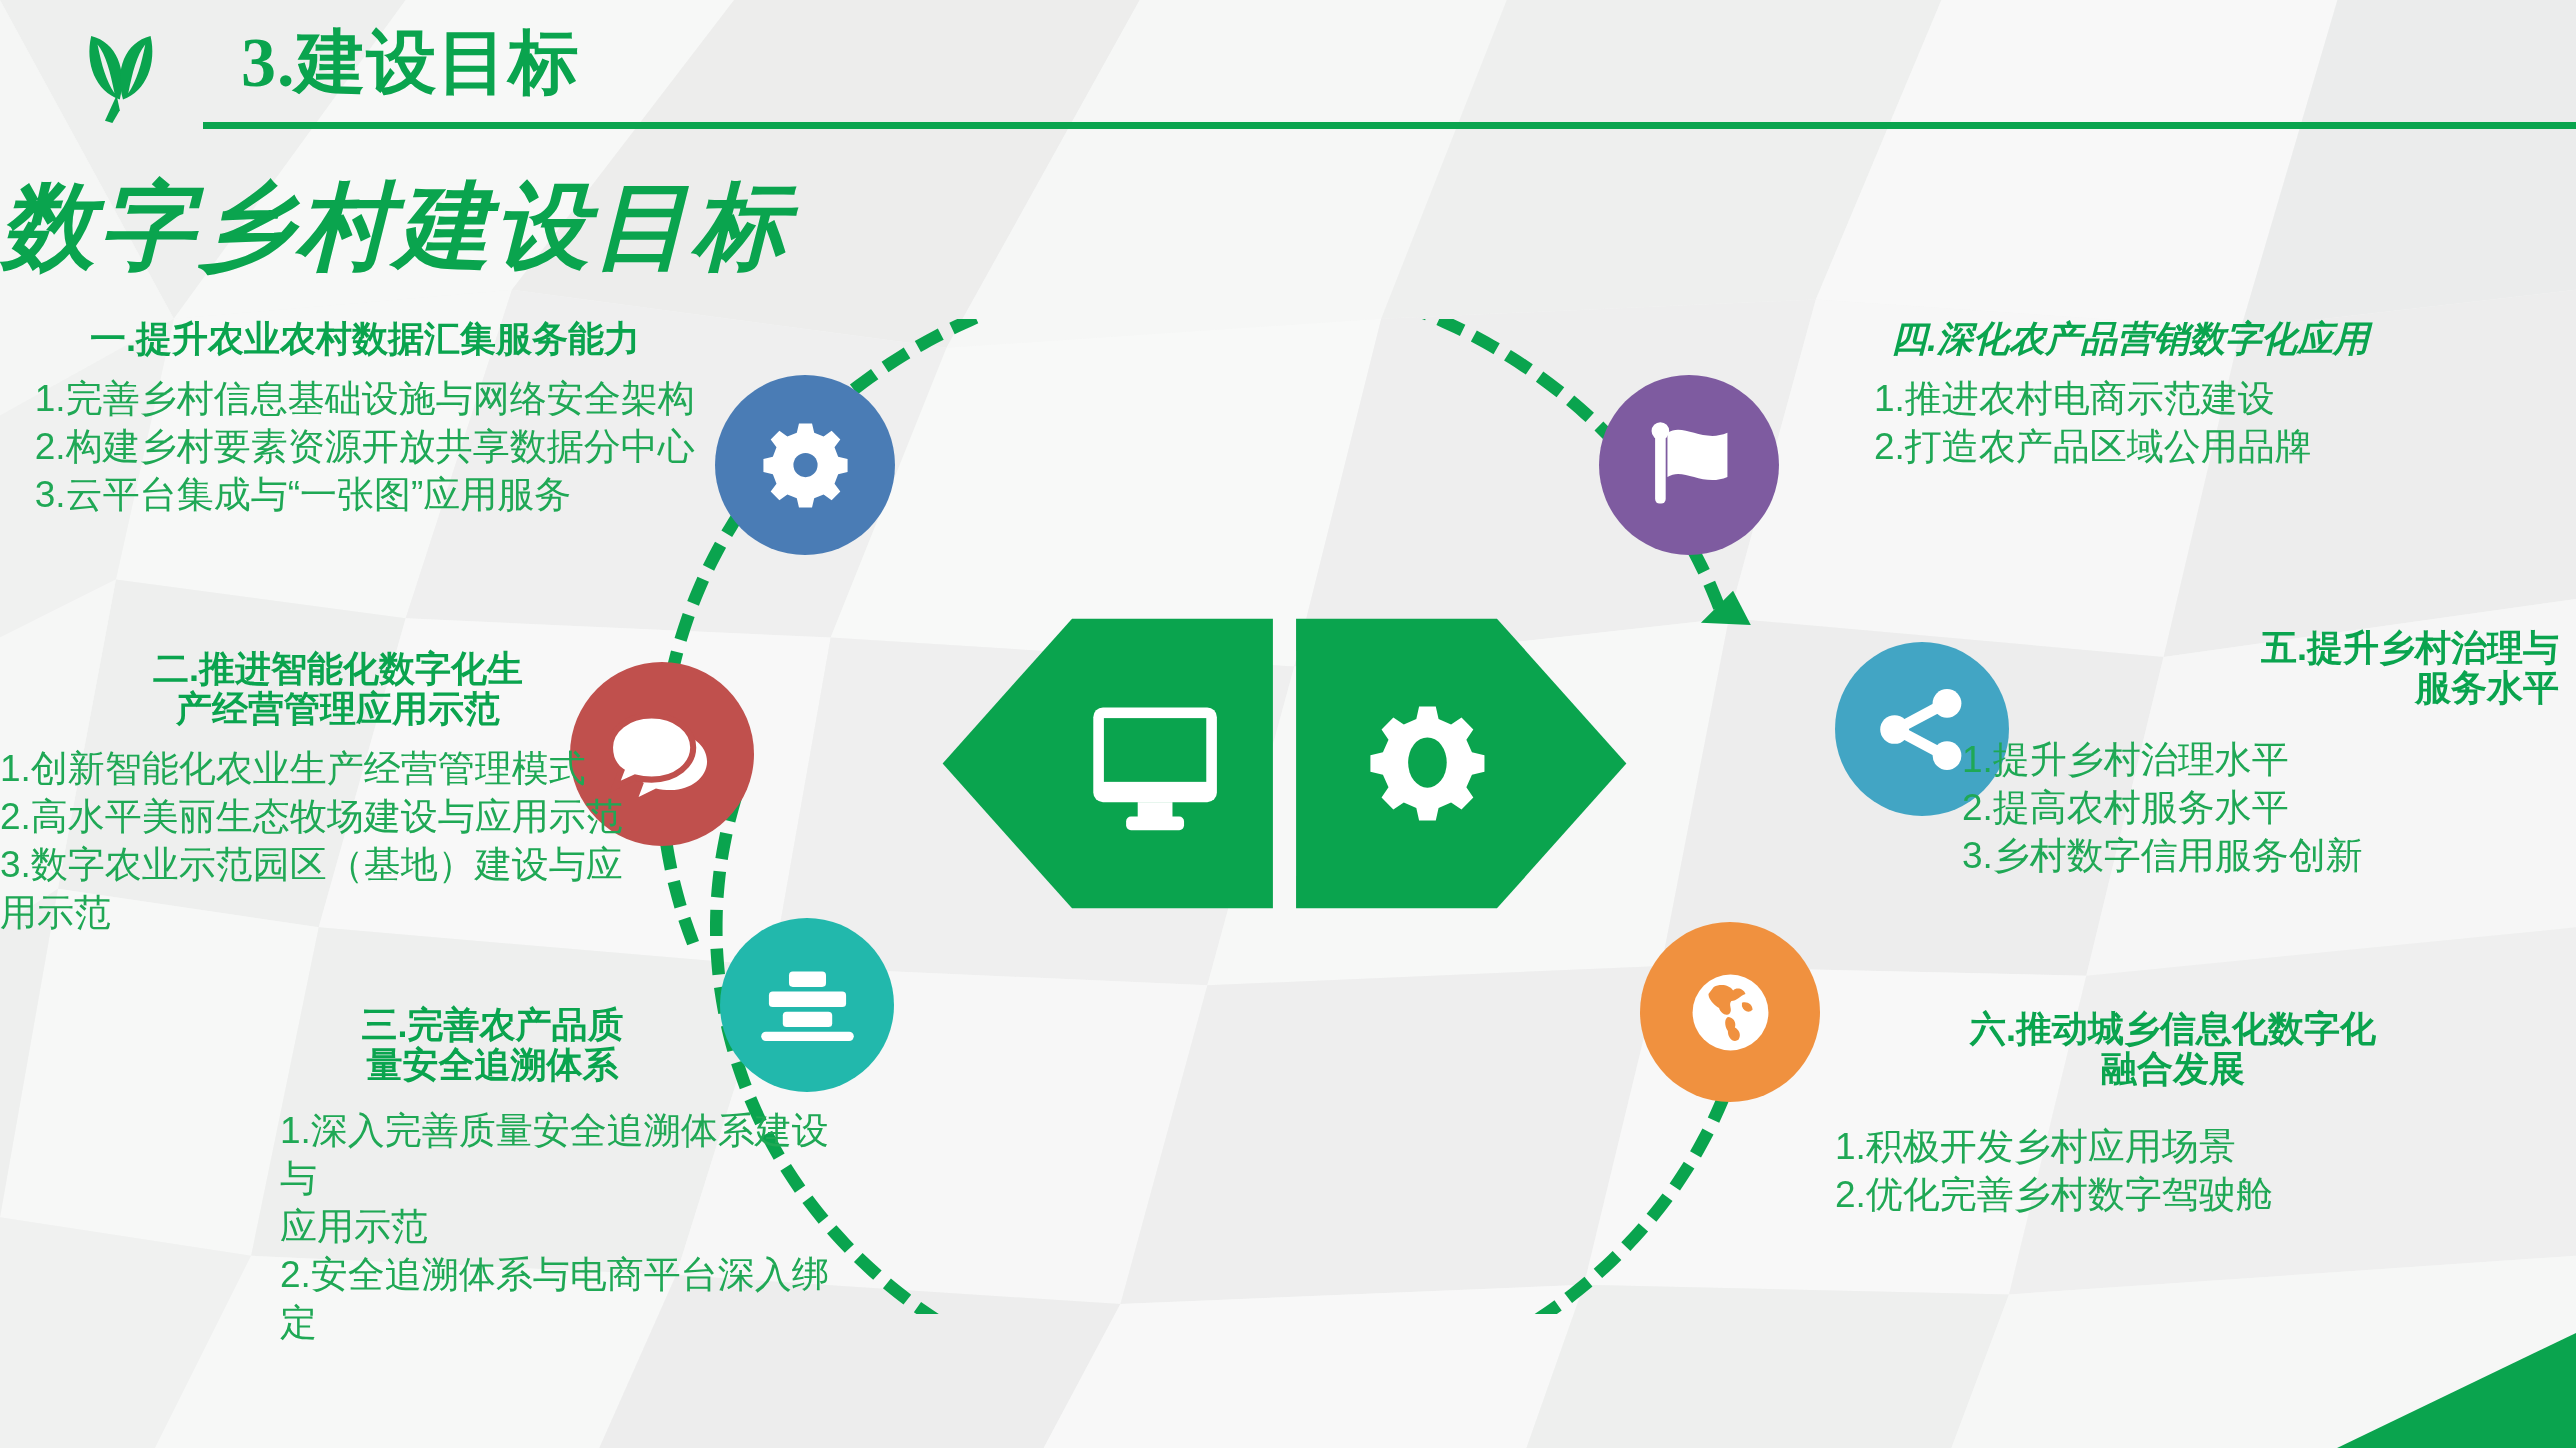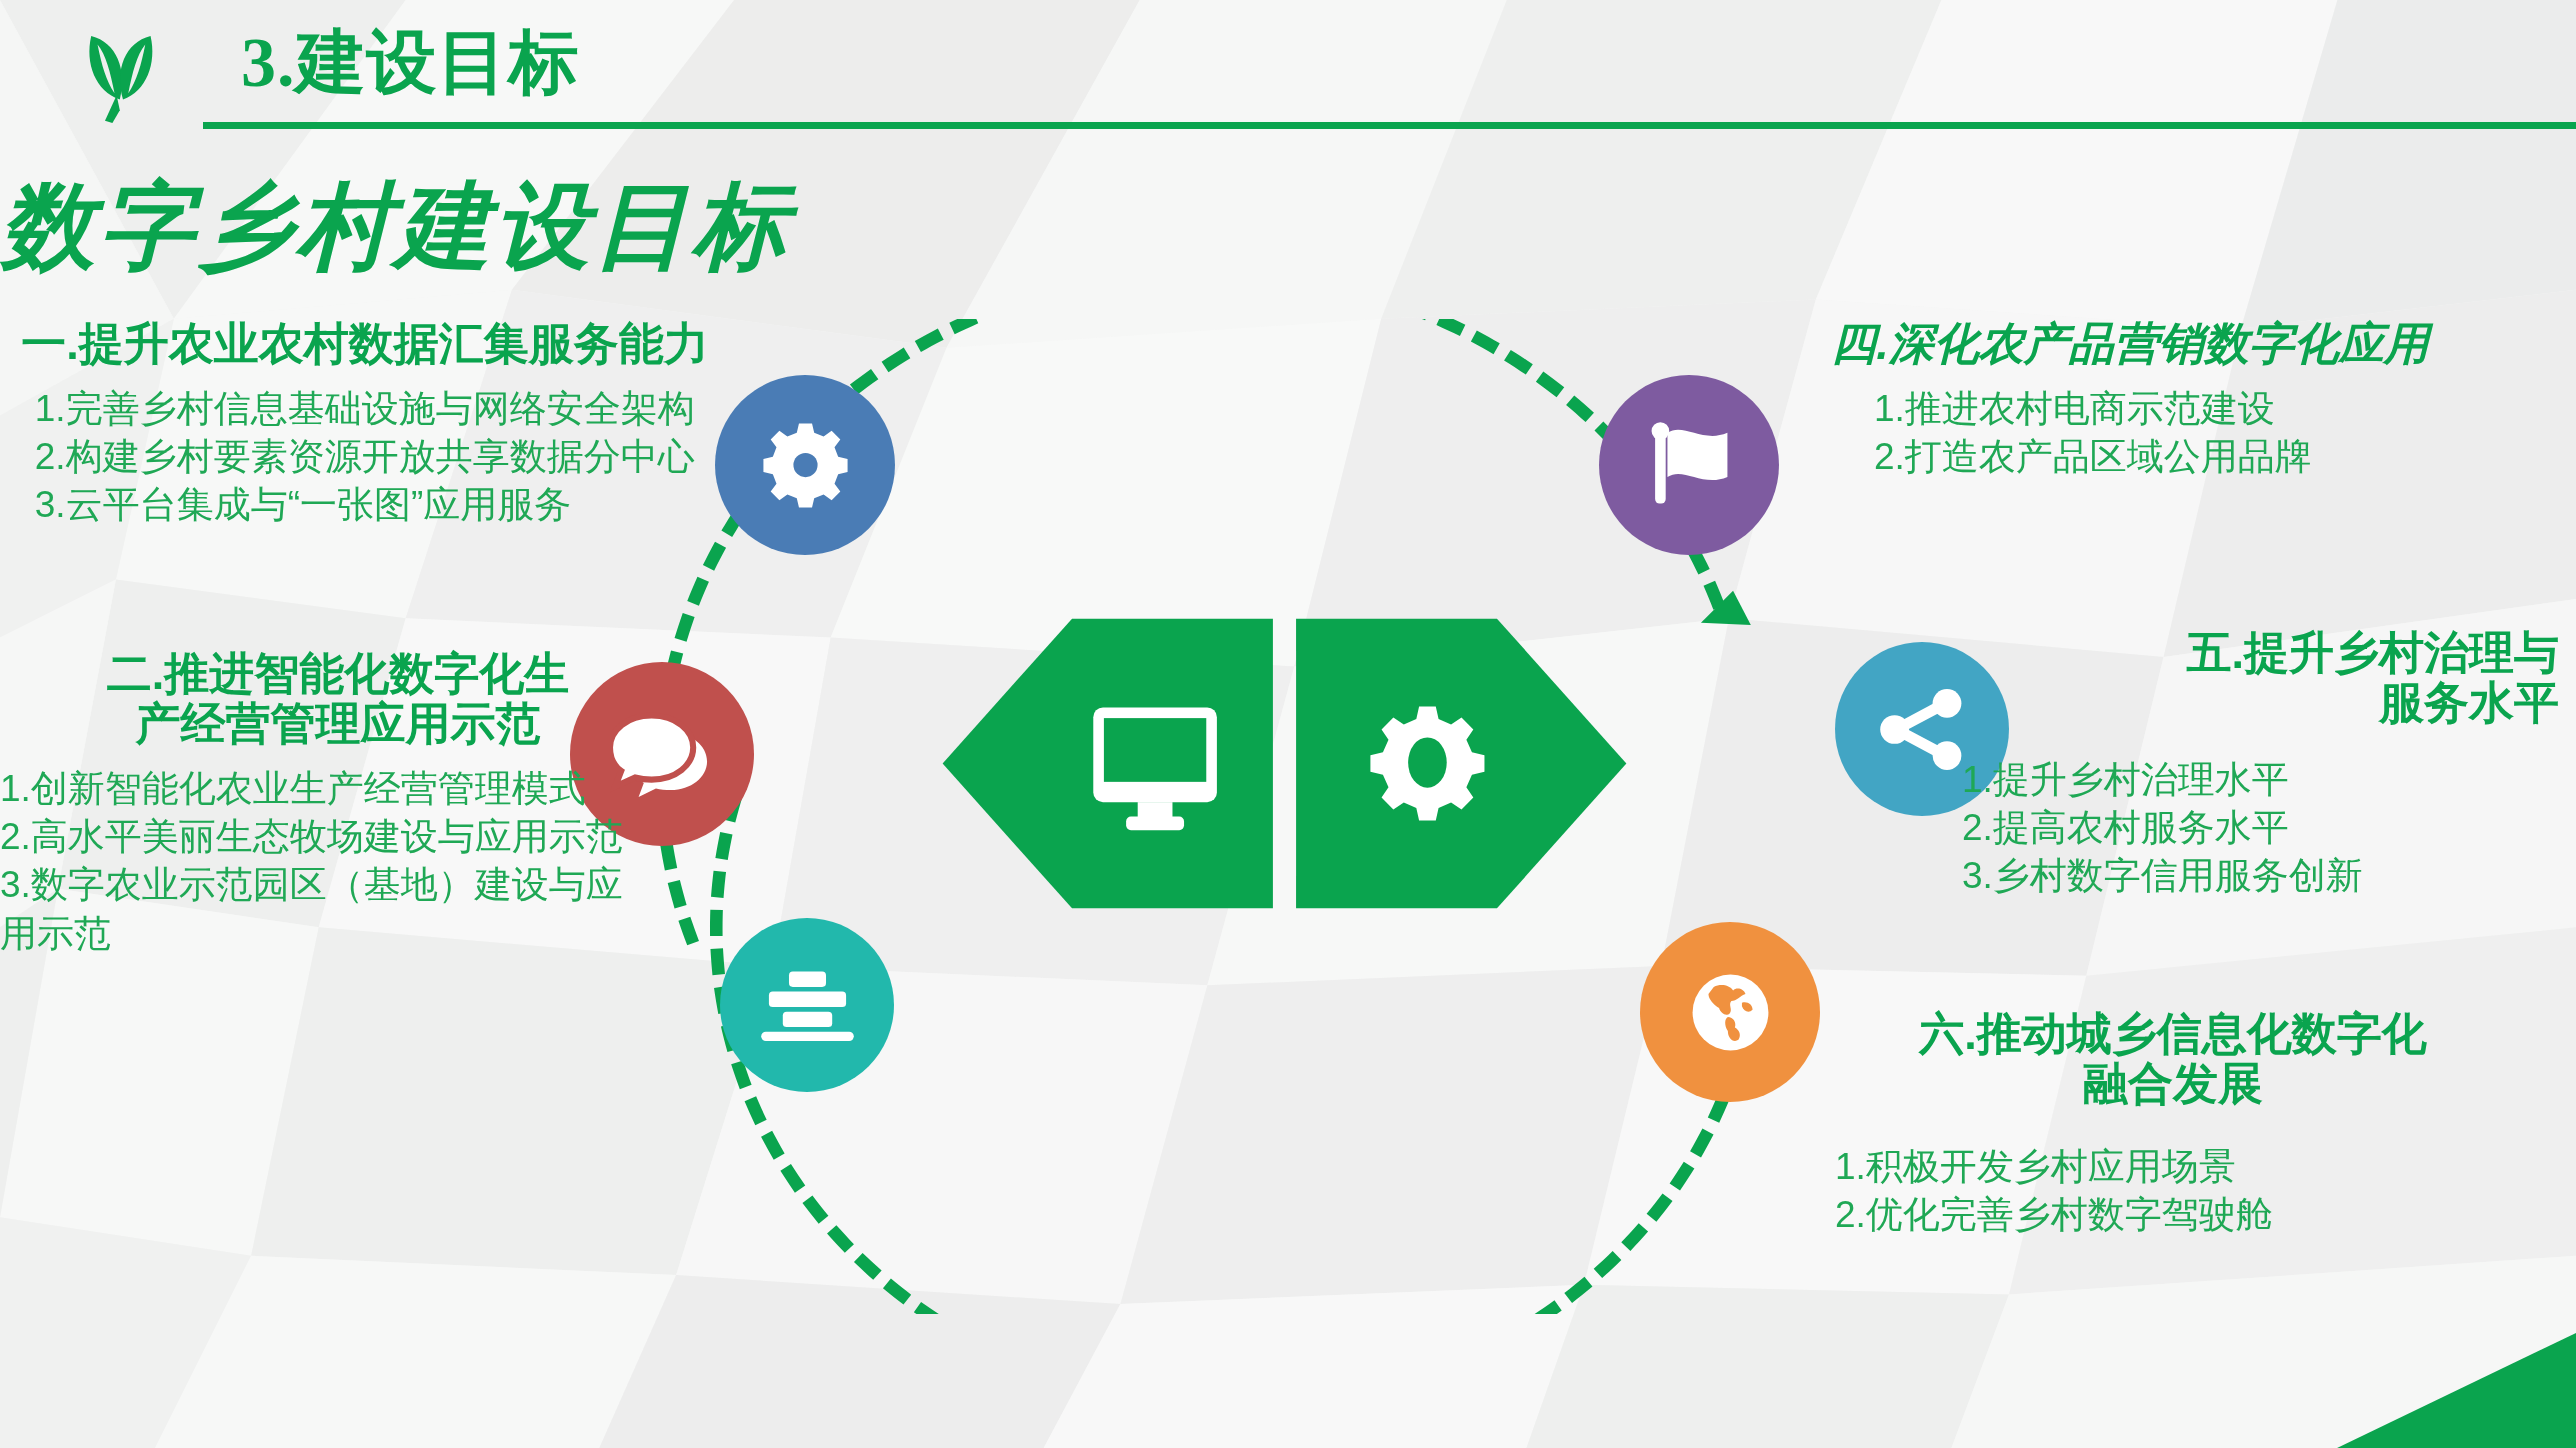--- a/index.html
+++ b/index.html
@@ -45,21 +45,21 @@
   
   .badge{
     position:absolute;border-radius:50%;z-index:6;
     display:flex;align-items:center;justify-content:center;
   }
   .badge svg{display:block;}
 
   
   .sec{position:absolute;z-index:7;}
   .sec-title{
-    font-size:45px;font-weight:bold;color:#0aa44e;
+    font-size:36px;font-weight:bold;color:#0aa44e;
     line-height:1.12;white-space:pre-line;
   }
   .sec-list{
     margin-top:15.5px;
     font-size:37px;color:#1fa855;line-height:1.30;
   }
   .sec-list div{white-space:pre-line;}
 
   
   #sec1{left:17.4px;top:319px;width:695px;}
@@ -269,20 +269,29 @@
     <div class="sec-title">二.推进智能化数字化生
 产经营管理应用示范</div>
     <div class="sec-list">
       <div>1.创新智能化农业生产经营管理模式</div>
       <div>2.高水平美丽生态牧场建设与应用示范</div>
       <div>3.数字农业示范园区（基地）建设与应
 用示范</div>
     </div>
   </div>
 
+  <div class="sec" id="sec3">
+    <div class="sec-title">三.完善农产品质
+量安全追溯体系</div>
+    <div class="sec-list">
+      <div>1.深入完善质量安全追溯体系建设与
+应用示范</div>
+      <div>2.安全追溯体系与电商平台深入绑定</div>
+    </div>
+  </div>
 
   <div class="sec" id="sec4">
     <div class="sec-title">四.深化农产品营销数字化应用</div>
     <div class="sec-list">
       <div>1.推进农村电商示范建设</div>
       <div>2.打造农产品区域公用品牌</div>
     </div>
   </div>
 
   <div class="sec" id="sec5">

